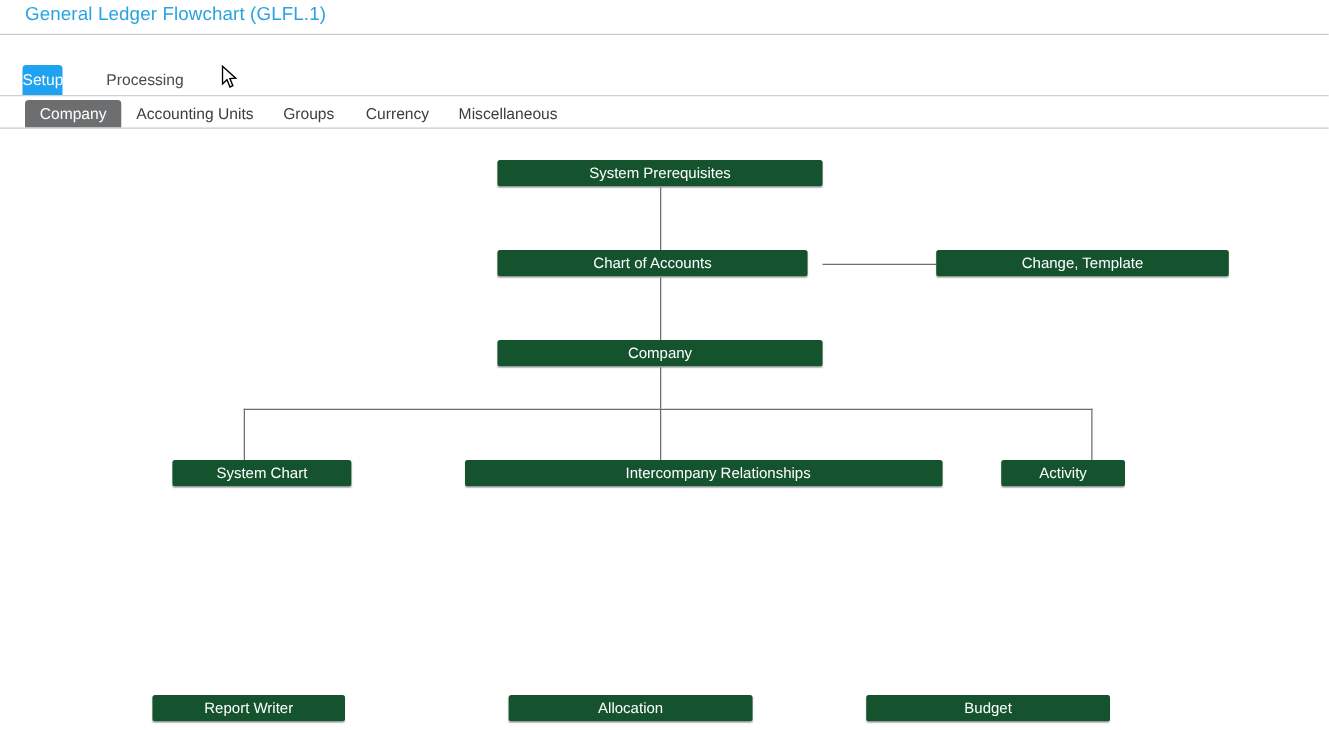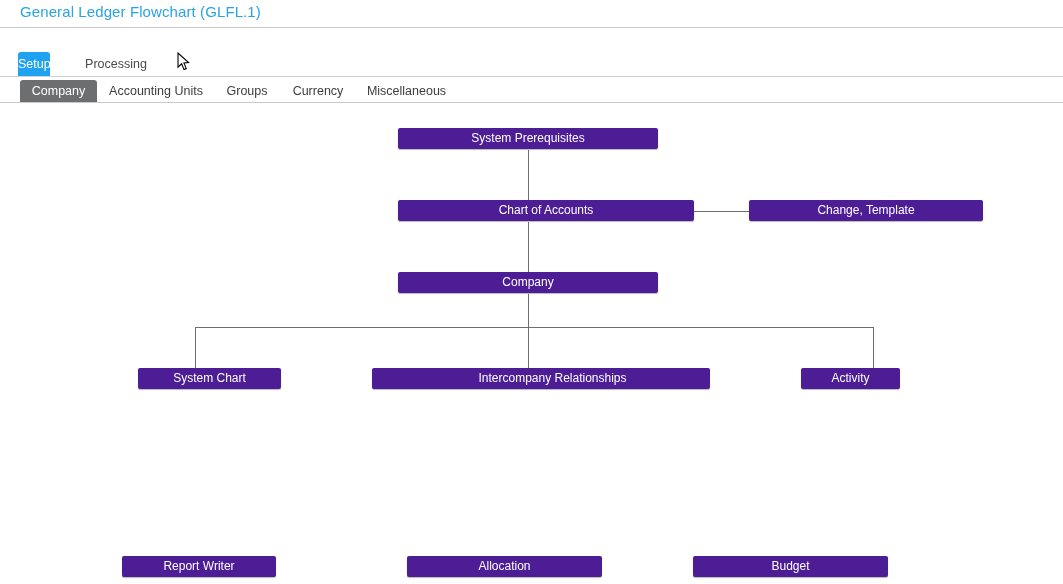--- a/index.html
+++ b/index.html
@@ -119,21 +119,21 @@
   
   #flow-canvas {
     position: absolute;
     left: 0;
     top: 103px;
     width: 1063px;
     height: 481px;
   }
   .node {
     position: absolute;
-    background: #4c1d95;
+    background: #14532d;
     color: #ffffff;
     font-size: 12px;
     line-height: 21px;
     height: 21px;
     text-align: center;
     border-radius: 2px;
     box-shadow: 0 1px 1px rgba(0,0,0,0.28);
     white-space: nowrap;
     overflow: hidden;
     box-sizing: border-box;
@@ -182,29 +182,29 @@
   <div class="conn h" style="left:658px; top:108px; width:91px;"></div>
   <div class="conn v" style="left:528px; top:119px; height:52px;"></div>
   <div class="conn v" style="left:528px; top:191px; height:33px;"></div>
   <div class="conn h" style="left:195px; top:224px; width:679px;"></div>
   <div class="conn v" style="left:195px; top:224px; height:44px;"></div>
   <div class="conn v" style="left:528px; top:224px; height:44px;"></div>
   <div class="conn v" style="left:873px; top:224px; height:44px;"></div>
 
   <div class="node" id="node-system-prerequisites" style="left:398px; top:25px; width:260px;">System Prerequisites</div>
 
-  <div class="node" id="node-chart-of-accounts" style="left:398px; top:97px; width:296px;">Chart of Accounts</div>
+  <div class="node" id="node-chart-of-accounts" style="left:398px; top:97px; width:248px;">Chart of Accounts</div>
 
   <div class="node" id="node-change-template" style="left:749px; top:97px; width:234px;">Change, Template</div>
 
   <div class="node" id="node-company" style="left:398px; top:169px; width:260px;">Company</div>
 
   <div class="node" id="node-system-code" style="left:138px; top:265px; width:143px;">System Chart</div>
 
-  <div class="node" id="node-intercompany-relationships" style="left:372px; top:265px; width:338px;padding-left:23px;">Intercompany Relationships</div>
+  <div class="node" id="node-intercompany-relationships" style="left:372px; top:265px; width:382px;padding-left:23px;">Intercompany Relationships</div>
 
   <div class="node" id="node-activity" style="left:801px; top:265px; width:99px;">Activity</div>
 
   <div class="node" id="node-report-writer" style="left:122px; top:453px; width:154px;">Report Writer</div>
 
   <div class="node" id="node-allocation" style="left:407px; top:453px; width:195px;">Allocation</div>
 
   <div class="node" id="node-budget" style="left:693px; top:453px; width:195px;">Budget</div>
 </div>
 

